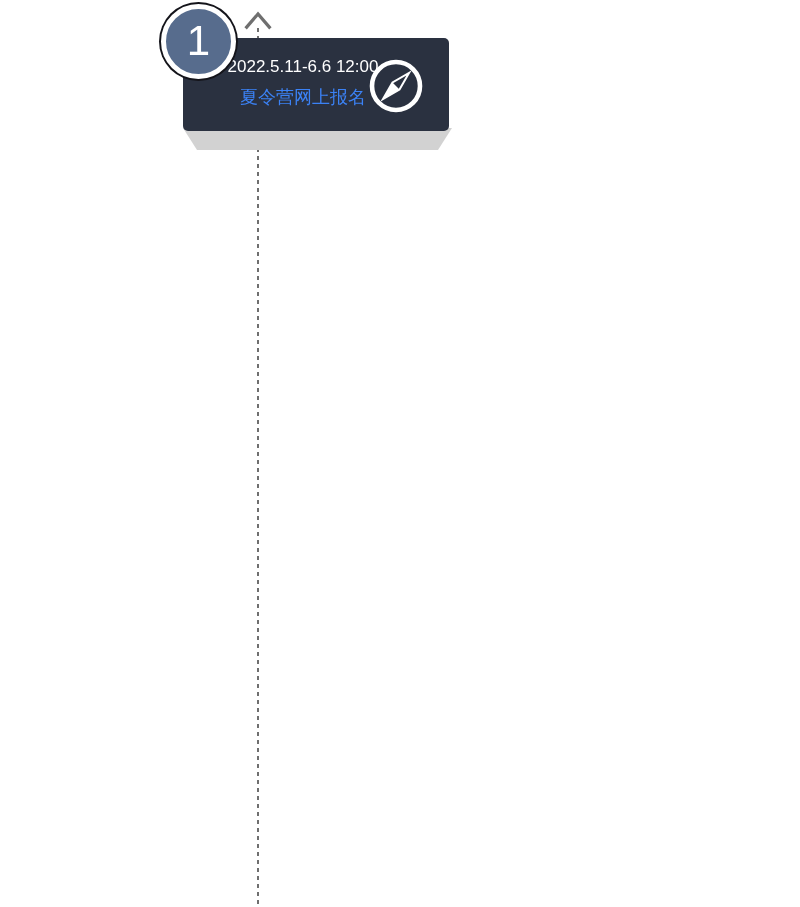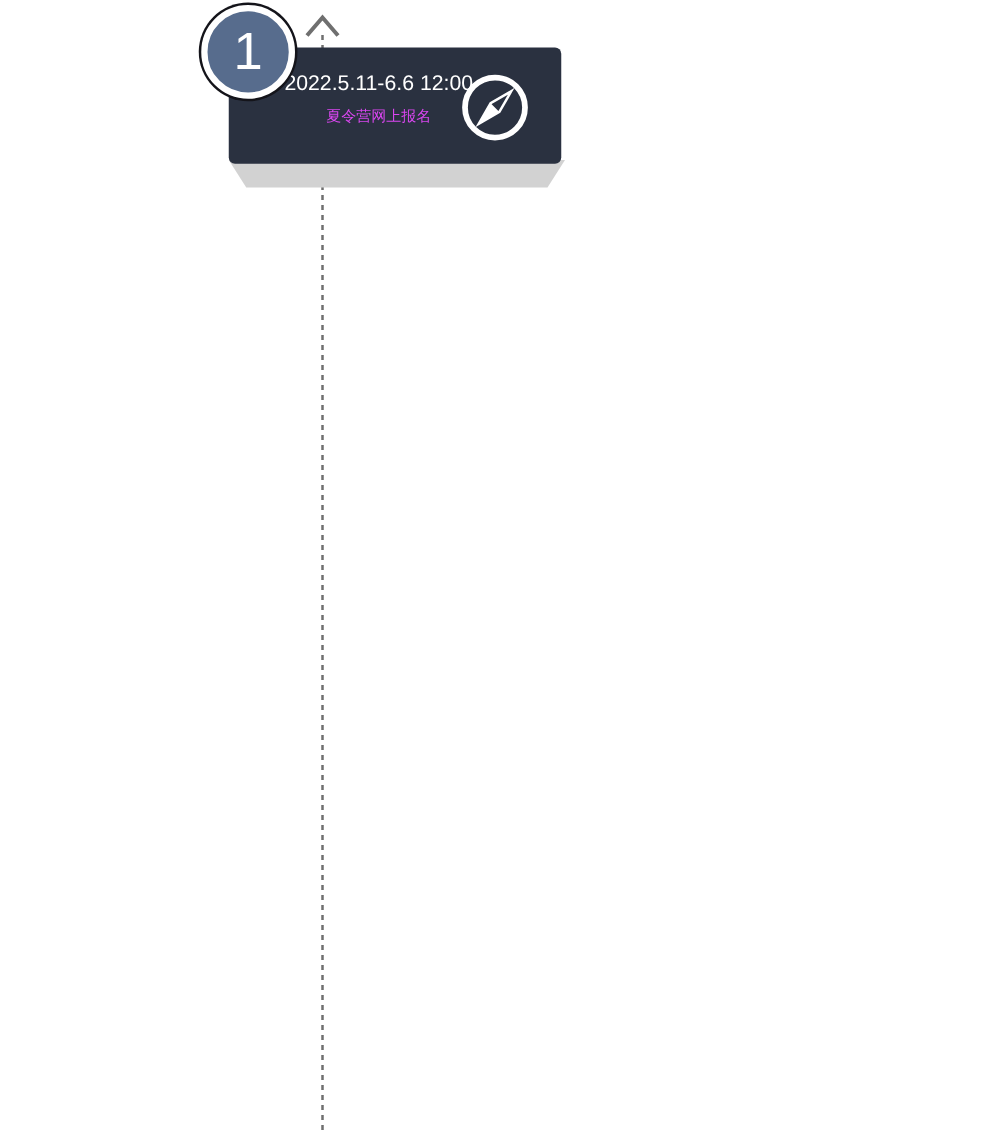--- a/index.html
+++ b/index.html
@@ -9,21 +9,21 @@
   svg{display:block;overflow:visible;}
 
   
   .spine{position:absolute;left:257px;width:2px;
          background:repeating-linear-gradient(to bottom,#6f6f6f 0 4px,transparent 4px 8px);}
 
   
   .card{position:absolute;border-radius:5px;box-sizing:border-box;}
   .card .date{position:absolute;color:#fff;font-size:17px;white-space:nowrap;
               text-align:center;line-height:1;}
-  .card .desc{position:absolute;color:#d946ef;font-size:12px;white-space:pre;
+  .card .desc{position:absolute;color:#3b82f6;font-size:18px;white-space:pre;
               text-align:center;line-height:1.25;}
 
   
   .badge{position:absolute;border-radius:50%;box-sizing:border-box;}
   .badge .num{position:absolute;left:0;right:0;text-align:center;color:#fff;
               font-size:42px;line-height:1;font-family:"Liberation Sans","DejaVu Sans",sans-serif;}
 </style>
 </head>
 <body>
 

